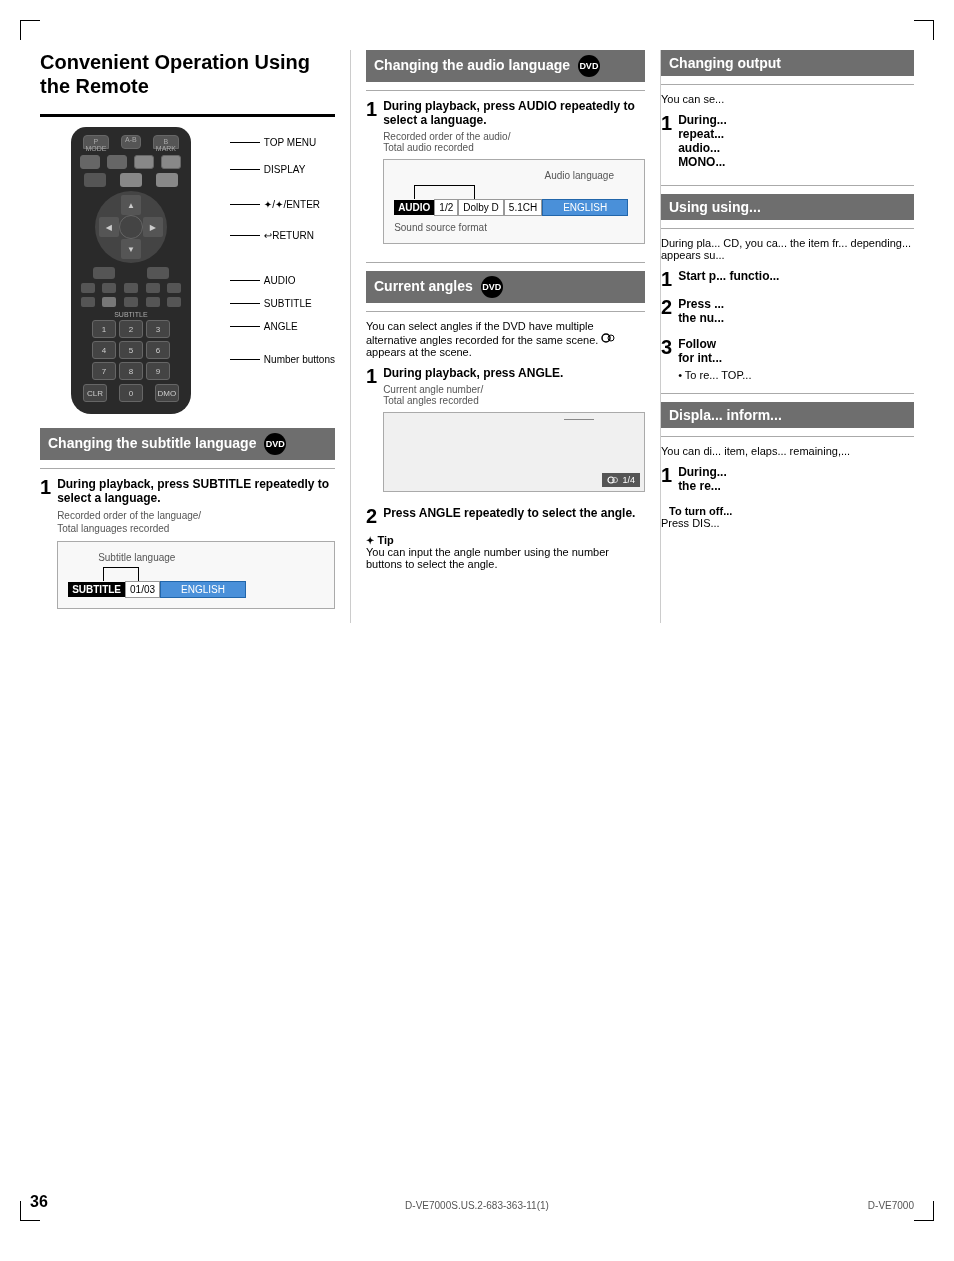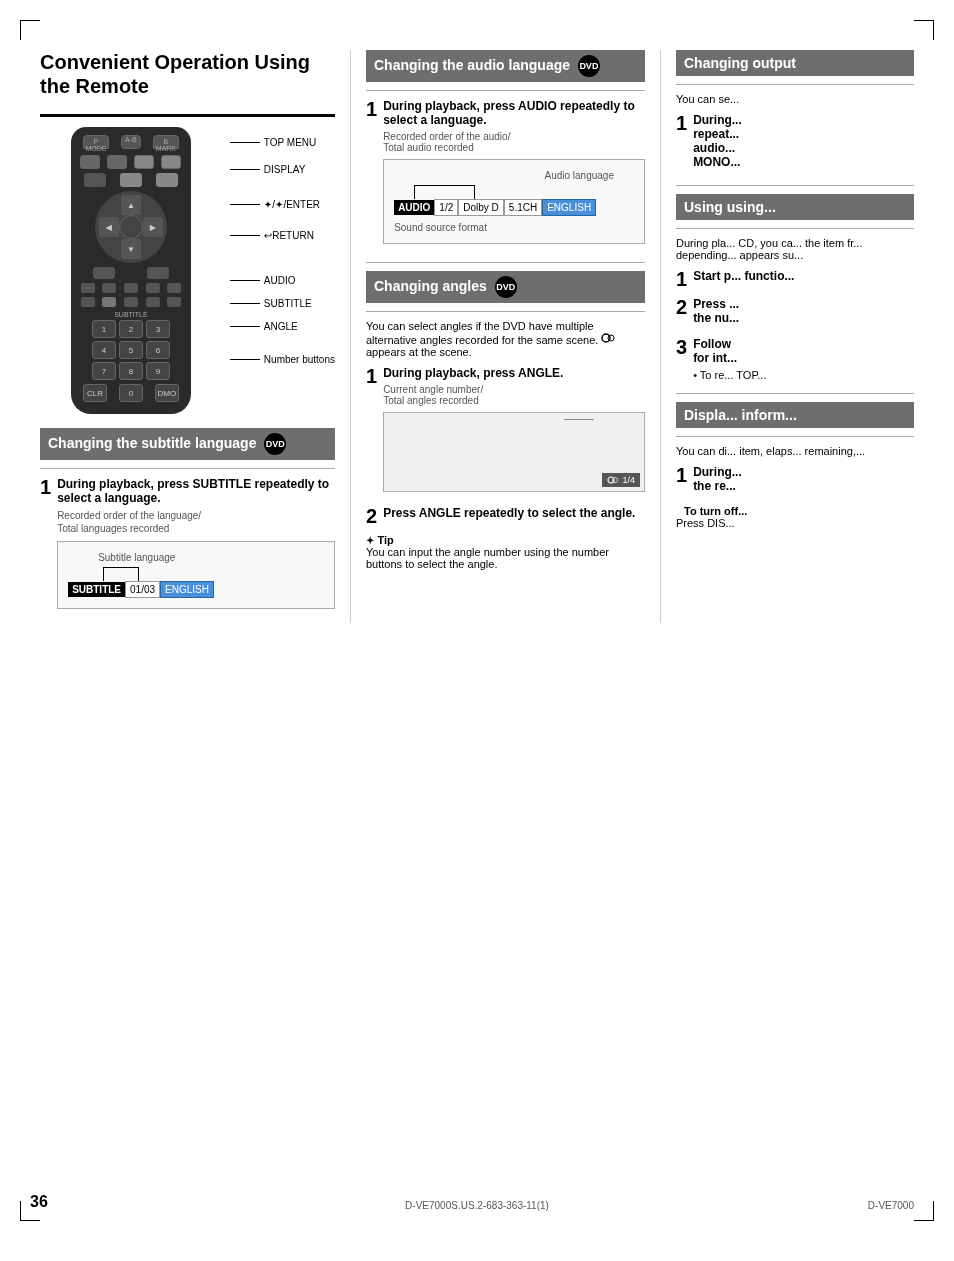--- a/index.html
+++ b/index.html
@@ -43,21 +43,20 @@
     .col-mid {
       width: 310px;
       flex-shrink: 0;
       padding-right: 15px;
       border-left: 1px solid #ccc;
       padding-left: 15px;
     }
     .col-right {
       flex: 1;
       border-left: 1px solid #ccc;
-      padding-left: 15px;
     }
 
     
     .section-header {
       background: #6e6e6e;
       color: #fff;
       font-weight: bold;
       font-size: 14px;
       padding: 5px 8px;
       margin-bottom: 8px;
@@ -140,21 +139,21 @@
     .display-val {
       font-size: 10px;
       border: 1px solid #999;
       padding: 2px 4px;
       background: #fff;
     }
     .display-highlight {
       background: #4a90d9;
       color: #fff;
       border: 1px solid #2266aa;
-      padding: 2px 4px;
+      padding: 2px 20px;
       font-size: 10px;
     }
 
     .tip-box {
       margin-top: 8px;
     }
     .tip-title {
       font-weight: bold;
       font-size: 11px;
     }
@@ -431,21 +430,21 @@
               <div class="display-highlight">ENGLISH</div>
             </div>
             <div style="font-size:10px; color:#555; margin-top:6px;">Sound source format</div>
           </div>
         </div>
       </div>
 
       <div class="section-divider"></div>
 
       <div class="section-header">
-        <span>Changing angles</span>
+        <span>Current angles</span>
         <span class="dvd-badge">DVD</span>
       </div>
 
       <div style="border-top: 1px solid #aaa; margin-bottom:8px;"></div>
 
       <div style="font-size:11px; margin-bottom:8px;">
         <span>You can select angles if the DVD have multiple alternative angles recorded for the same scene.</span>
         
         <span style="display:inline-flex; align-items:center; gap:2px;">
           <svg width="14" height="12" viewBox="0 0 14 12">

